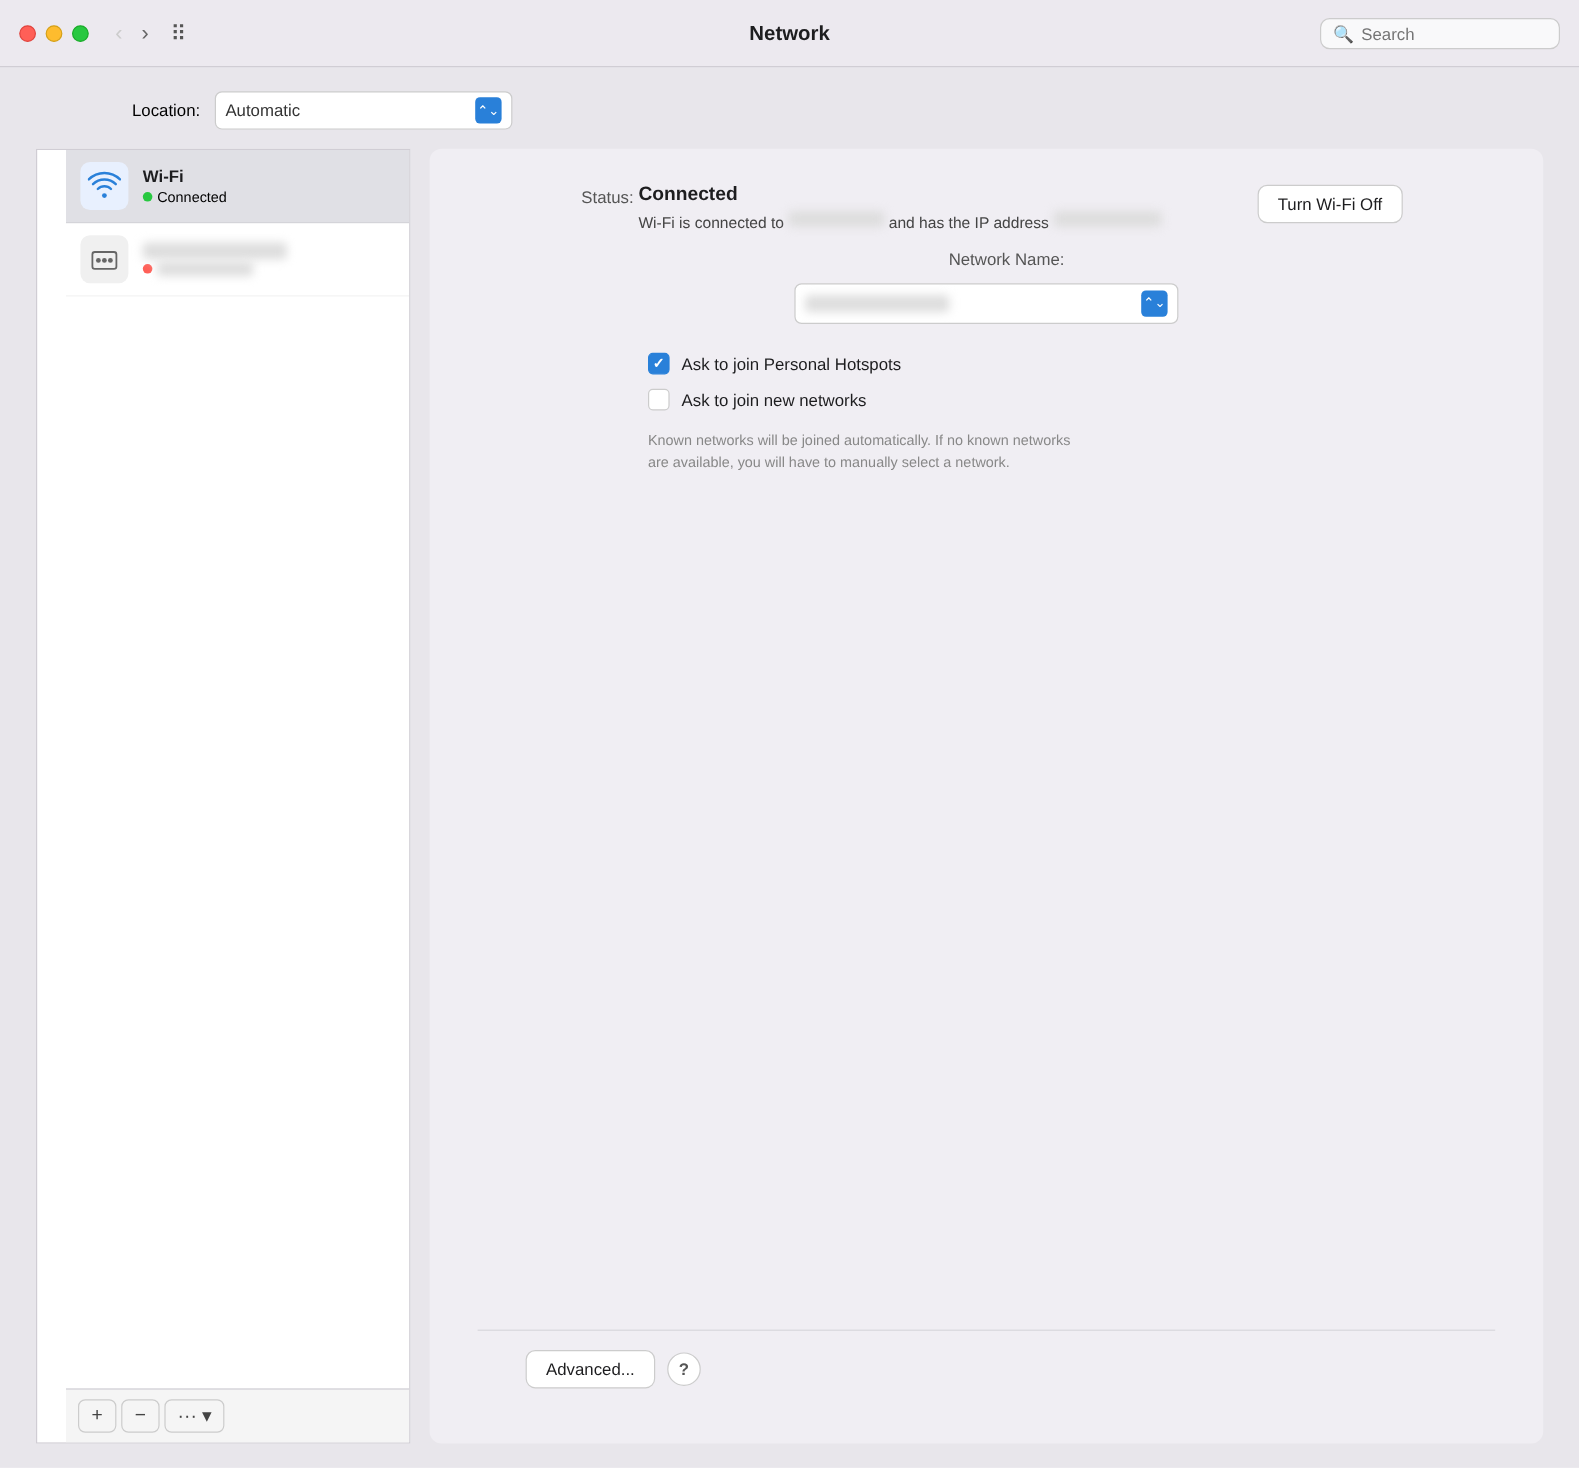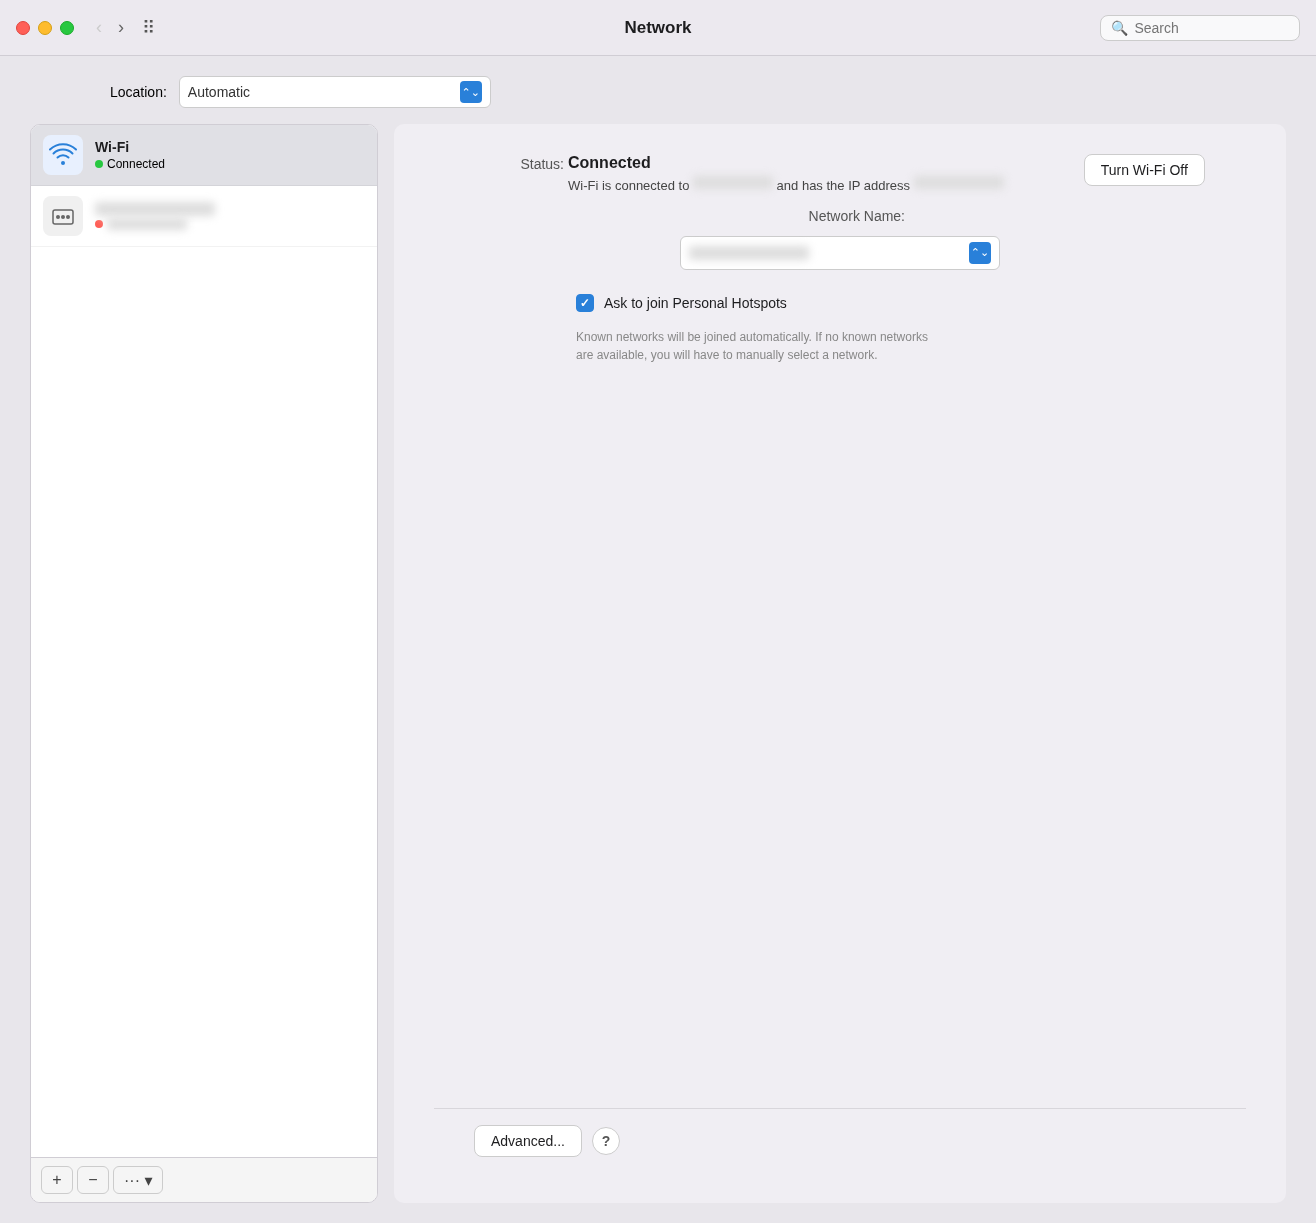--- a/index.html
+++ b/index.html
@@ -117,21 +117,21 @@
       color: #000000;
       font-weight: 500;
     }
     .location-select {
       display: flex;
       align-items: center;
       background: white;
       border: 1px solid #ccc;
       border-radius: 6px;
       padding: 4px 8px;
-      width: 312px;
+      width: 248px;
       cursor: pointer;
       justify-content: space-between;
     }
     .location-select span {
       font-size: 14px;
       color: #333;
     }
     .select-arrow-btn {
       background: #2980d9;
       border-radius: 4px;
@@ -148,28 +148,29 @@
     
     .body-layout {
       display: flex;
       gap: 0;
       flex: 1;
       min-height: 0;
     }
 
     
     .sidebar {
-      width: 348px;
-      background: white;
-      border-radius: 10px;
+      width: 312px;
+      background: white;
+      border-radius: 0;
       border: 1px solid #d0cdd4;
       display: flex;
       flex-direction: column;
       overflow: hidden;
       flex-shrink: 0;
+      padding-left: 24px;
     }
 
     .sidebar-list {
       flex: 1;
       overflow-y: auto;
     }
 
     .sidebar-item {
       display: flex;
       align-items: center;
@@ -540,20 +541,24 @@
           <div class="select-arrow-blue">⌃⌄</div>
         </div>
       </div>
 
 
       <div class="checkbox-row">
         <div class="checkbox-custom checked"></div>
         <span class="checkbox-label">Ask to join Personal Hotspots</span>
       </div>
 
+      <div class="checkbox-row">
+        <div class="checkbox-custom unchecked"></div>
+        <span class="checkbox-label">Ask to join new networks</span>
+      </div>
 
       <div class="checkbox-desc">Known networks will be joined automatically. If no known networks are available, you will have to manually select a network.</div>
 
       <div class="bottom-bar">
         <div class="bottom-actions">
           <button class="advanced-btn">Advanced...</button>
           <button class="help-btn">?</button>
         </div>
       </div>
 

